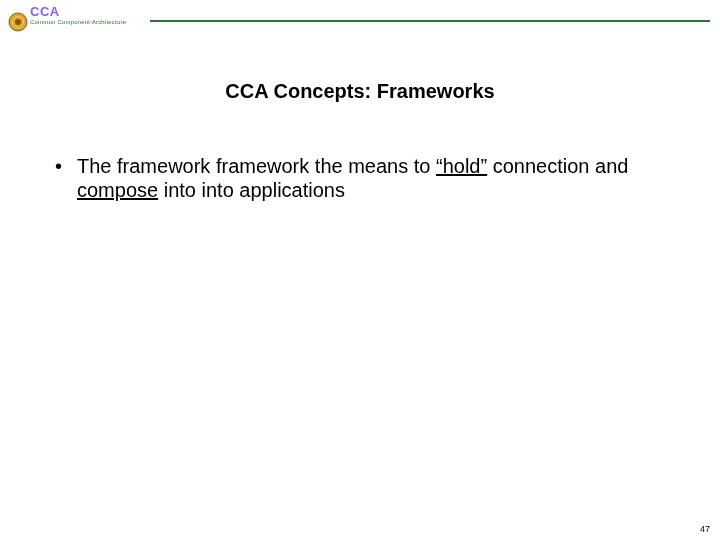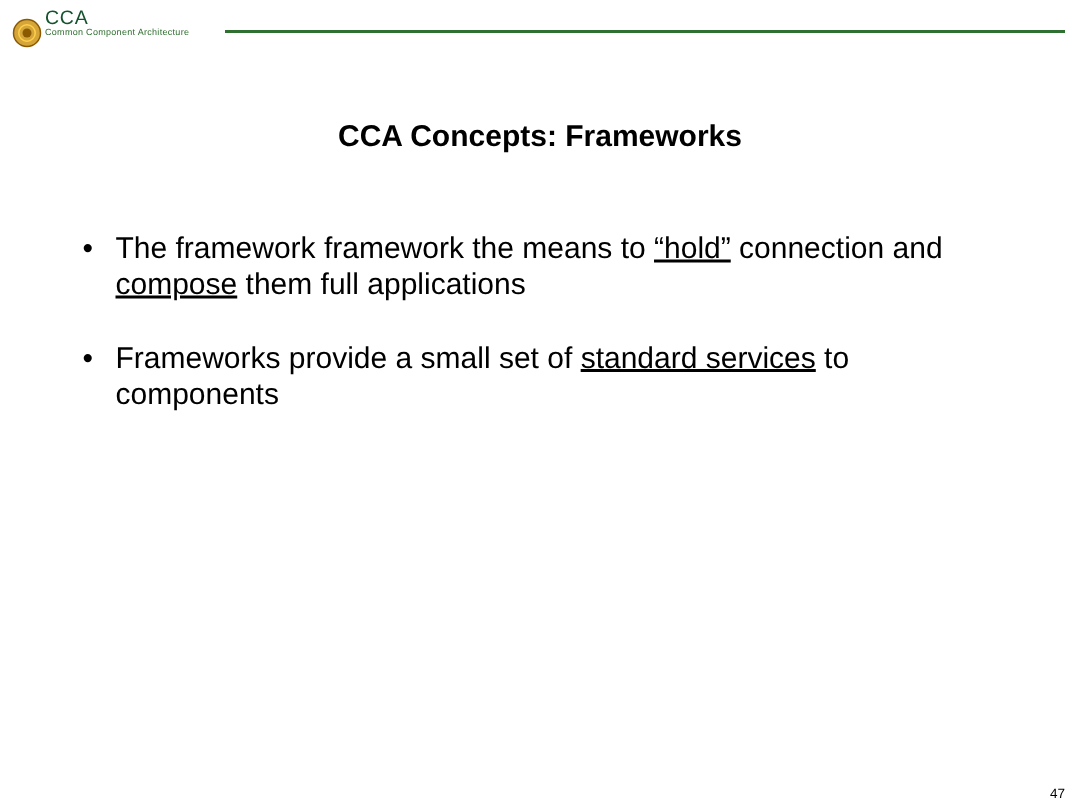--- a/index.html
+++ b/index.html
@@ -26,22 +26,22 @@
     top: 8px;
     width: 20px;
     height: 20px;
   }
   .logo svg { display: block; }
   .cca-label {
     position: absolute;
     left: 30px;
     top: 0px;
     font-size: 13px;
-    font-weight: normal;
-    color: #14532d;
+    font-weight: bold;
+    color: #8b5cf6;
     letter-spacing: 0.5px;
   }
   .sub-label {
     position: absolute;
     left: 30px;
     top: 15px;
     font-size: 6px;
     color: #2f6f2f;
     letter-spacing: 0.2px;
   }
@@ -117,21 +117,18 @@
   <div class="cca-label">CCA</div>
   <div class="sub-label">Common Component Architecture</div>
   <div class="h-rule"></div>
 </div>
 
 <div class="title">CCA Concepts: Frameworks</div>
 
 <div class="bullets">
   <ul>
     <li>
-      <span>The framework framework the means to </span><span class="em-underline">“hold”</span><span> connection and </span><span class="em-underline">compose</span><span> them full applications</span>
-    </li>
-    <li>
-      <span>Frameworks provide a small set of </span><span class="em-underline">standard services</span><span> to components</span>
+      <span>The framework framework the means to </span><span class="em-underline">“hold”</span><span> connection and </span><span class="em-underline">compose</span><span> into into applications</span>
     </li>
   </ul>
 </div>
 
 <div class="page-num">47</div>
 
 </body></html>

